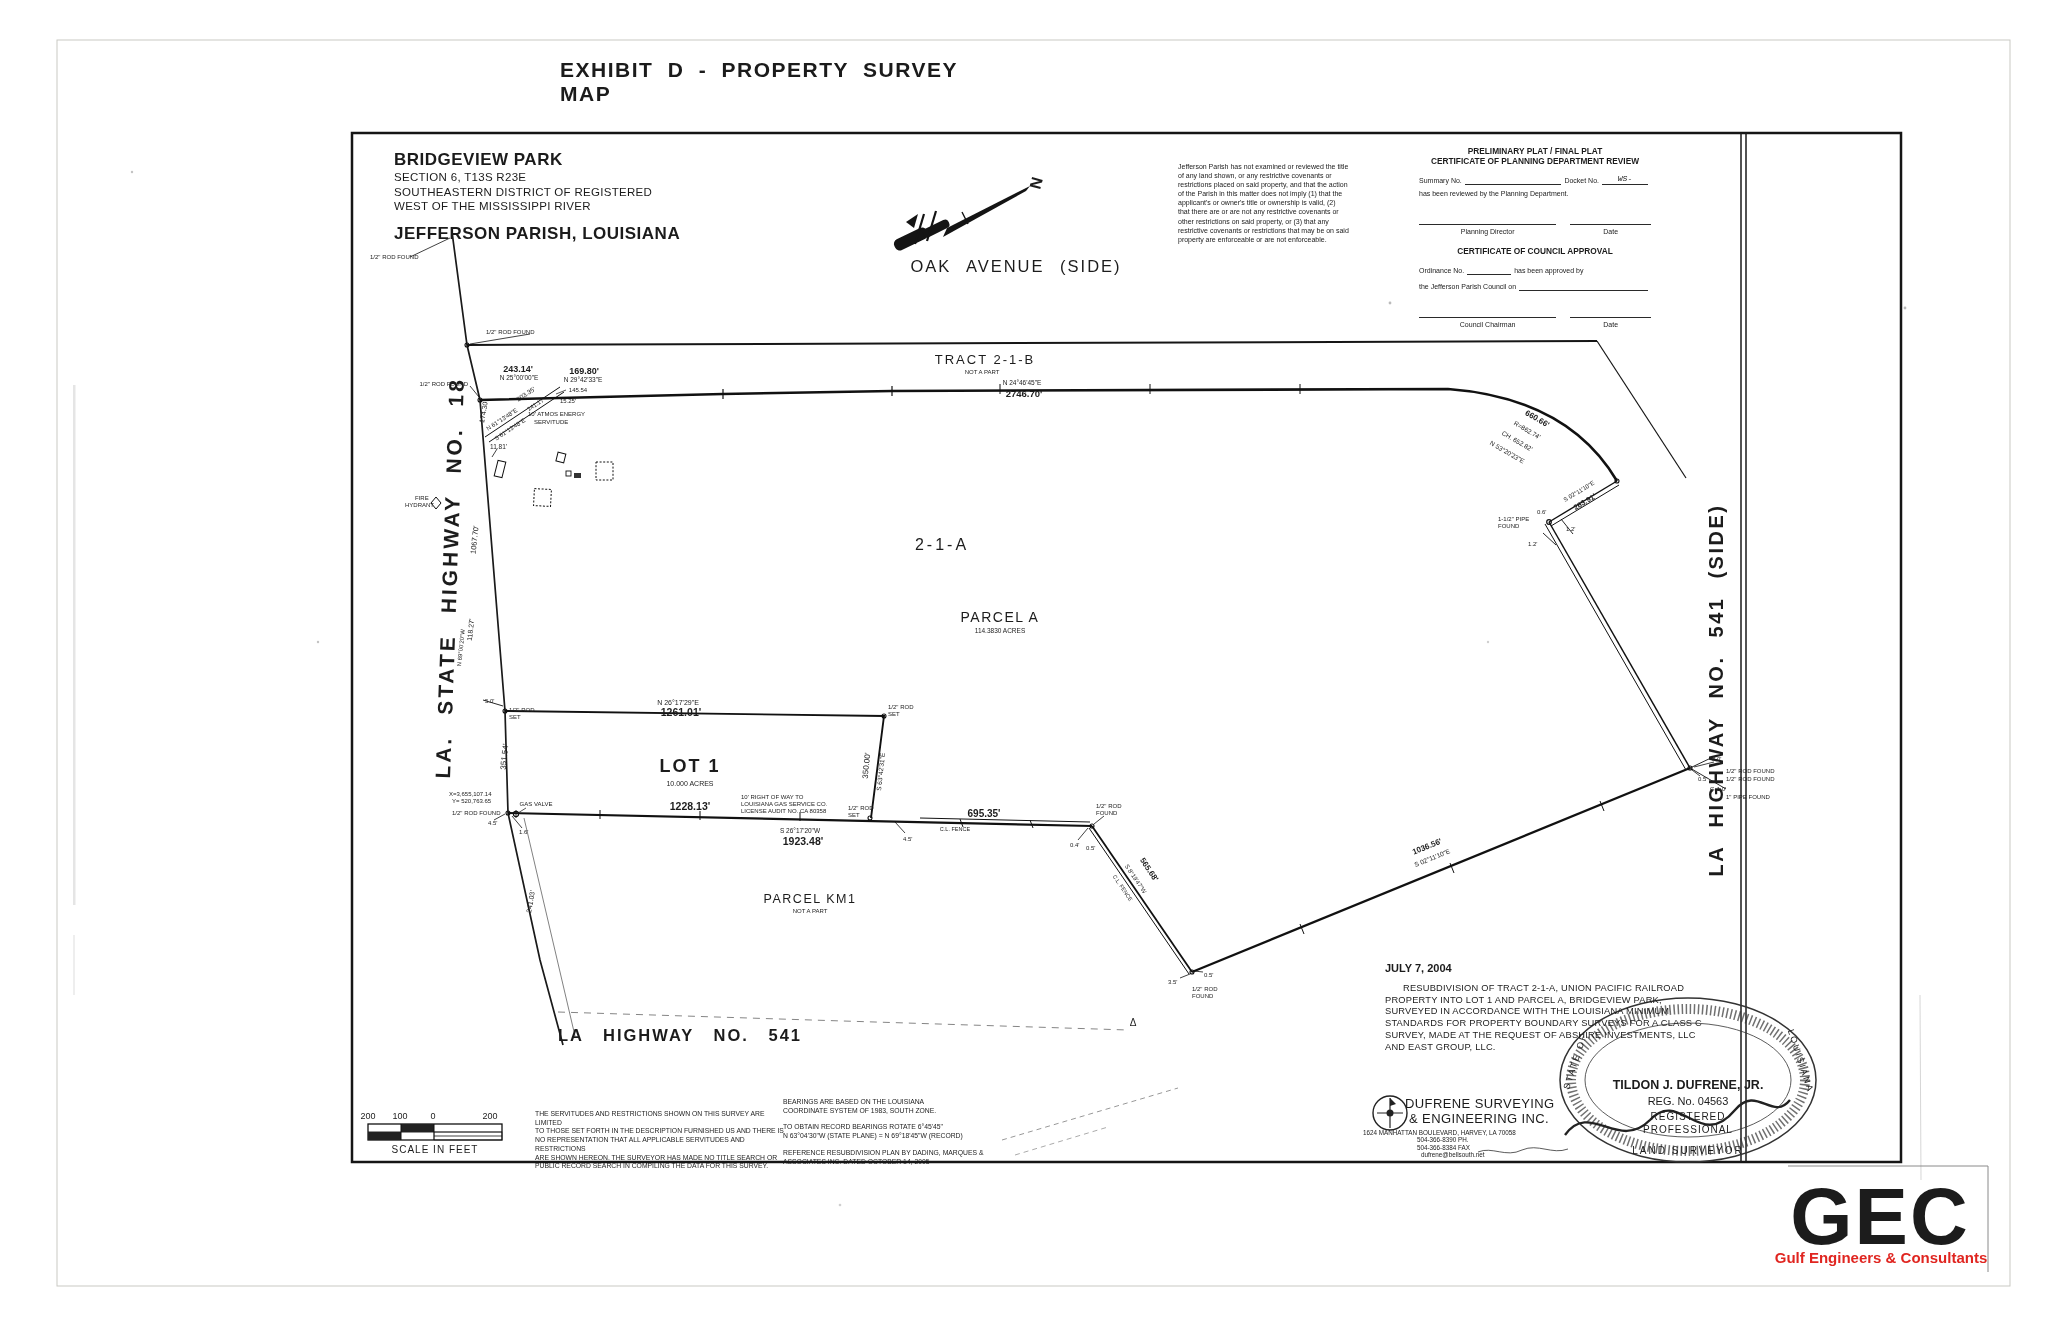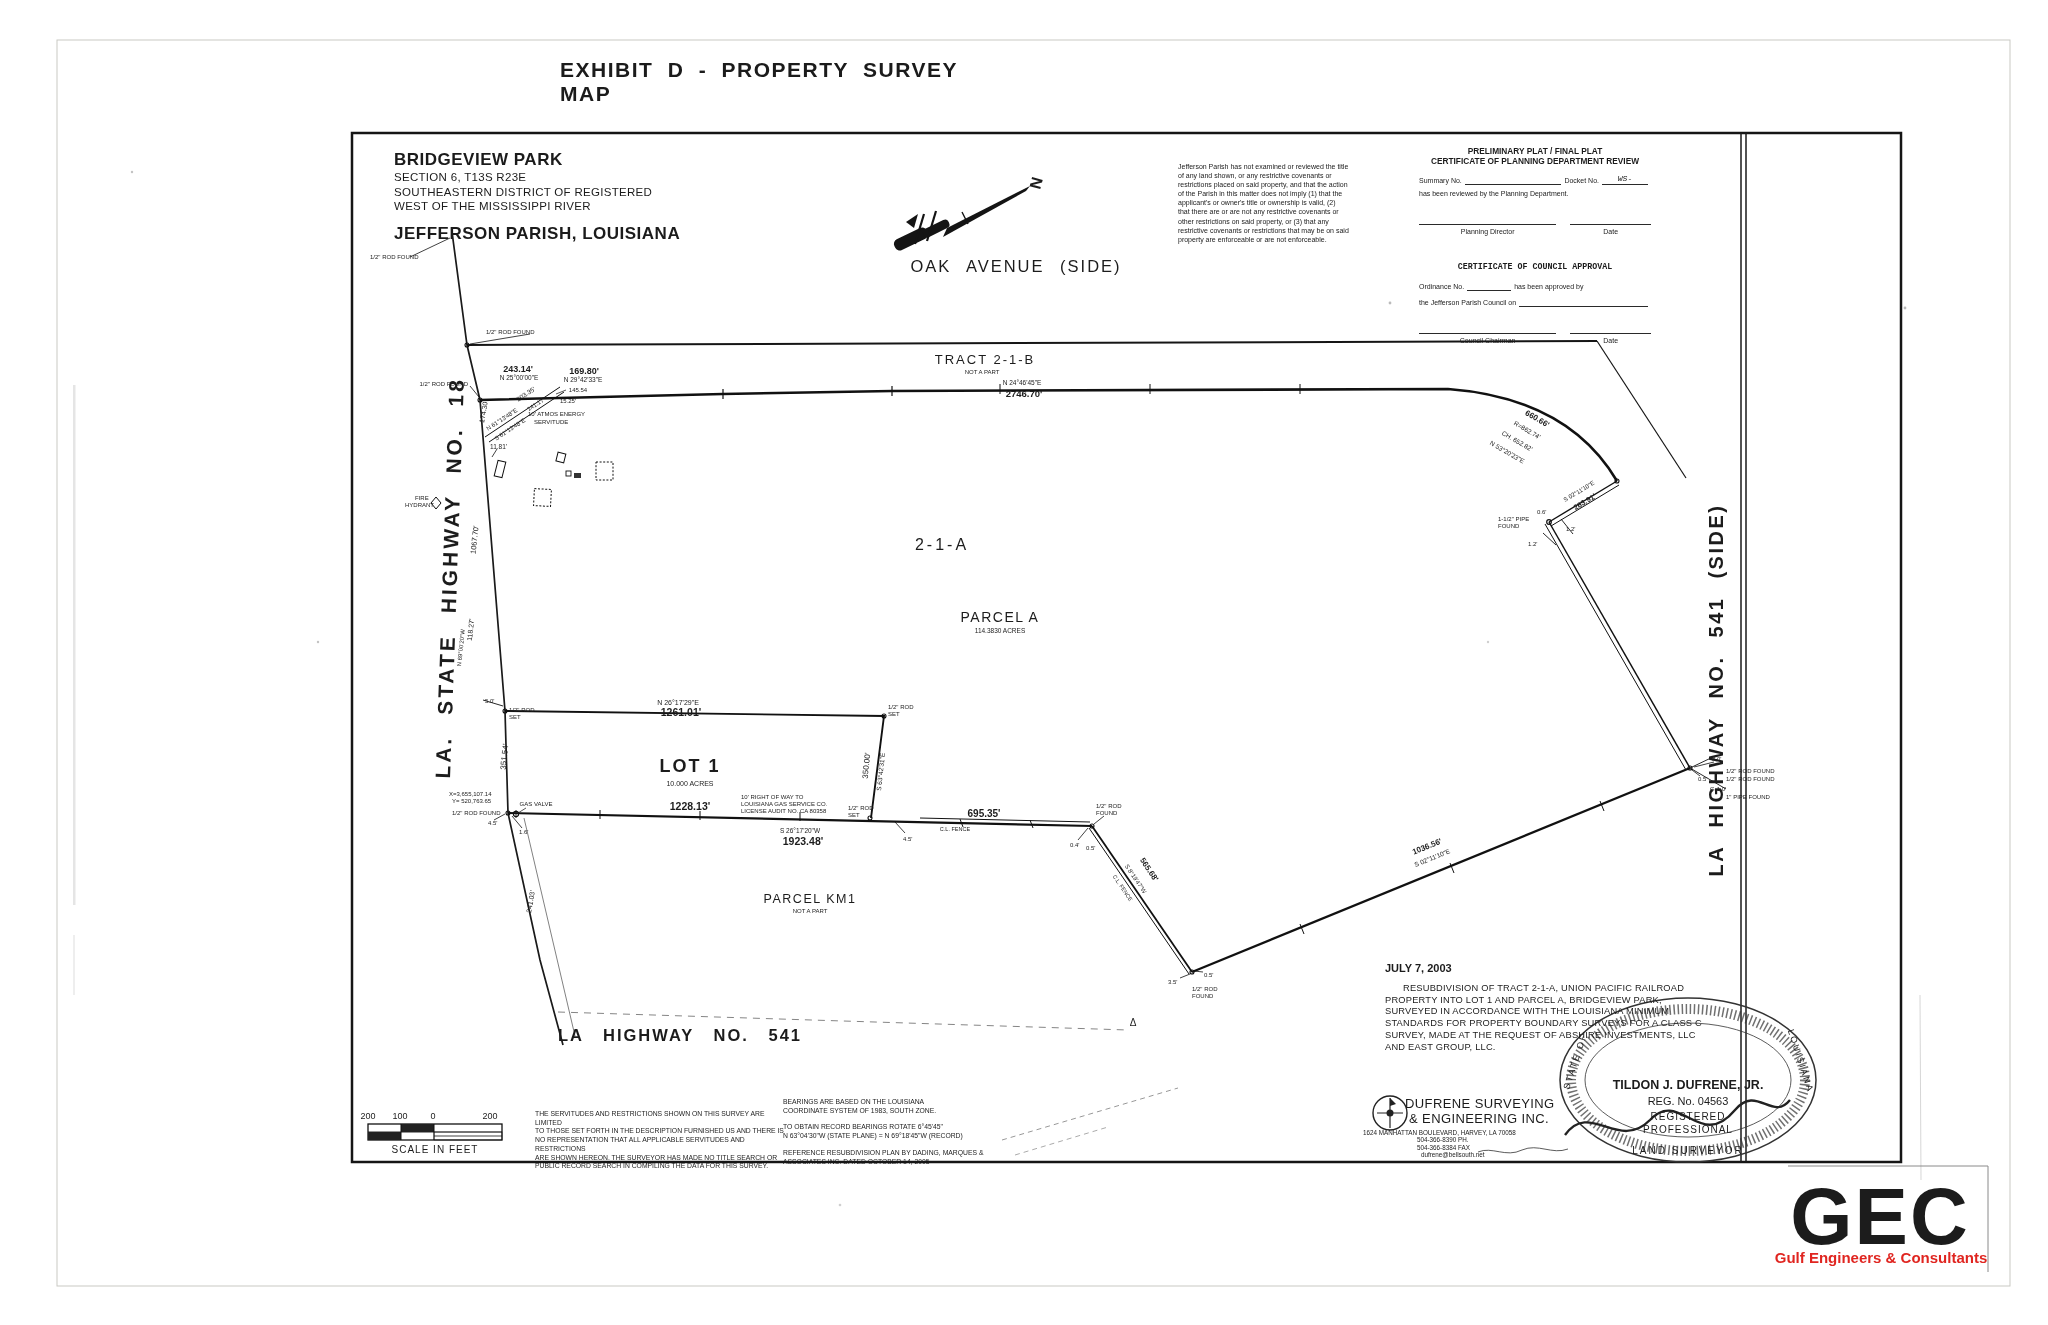--- a/index.html
+++ b/index.html
@@ -387,21 +387,21 @@
     <div class="row" style="margin-top:16px;">
       <span class="ul" style="flex:1.7;margin:0;"></span>
       <span style="width:14px;"></span>
       <span class="ul" style="flex:1;margin:0;"></span>
     </div>
     <div class="lblrow">
       <span style="flex:1.7;text-align:center;">Planning Director</span>
       <span style="width:14px;"></span>
       <span style="flex:1;text-align:center;">Date</span>
     </div>
-    <div class="h" style="margin-top:26px;font-family:Liberation Mono, monospace;">CERTIFICATE OF COUNCIL APPROVAL</div>
+    <div class="h" style="margin-top:10px;">CERTIFICATE OF COUNCIL APPROVAL</div>
     <div class="row" style="margin-top:8px;">
       <span>Ordinance No.</span>
       <span class="ul" style="width:44px;"></span>
       <span>has been approved by</span>
     </div>
     <div class="row" style="margin-top:5px;">
       <span>the Jefferson Parish Council on</span>
       <span class="ul" style="flex:1;"></span>
     </div>
     <div class="row" style="margin-top:16px;">
@@ -429,21 +429,21 @@
   <div class="abs note" style="left:783px;top:1098px;width:230px;">
     <div>BEARINGS ARE BASED ON THE LOUISIANA</div>
     <div>COORDINATE SYSTEM OF 1983, SOUTH ZONE.</div>
     <div style="margin-top:8px;">TO OBTAIN RECORD BEARINGS ROTATE 6°45'45"</div>
     <div>N 63°04'30"W (STATE PLANE) = N 69°18'45"W (RECORD)</div>
     <div style="margin-top:8px;">REFERENCE RESUBDIVISION PLAN BY DADING, MARQUES &amp;</div>
     <div>ASSOCIATES INC. DATED OCTOBER 14, 2005</div>
   </div>
 
   <div class="abs" style="left:1385px;top:962px;width:400px;">
-    <div style="font-size:11px;font-weight:bold;margin-bottom:9px;">JULY 7, 2003</div>
+    <div style="font-size:11px;font-weight:bold;margin-bottom:9px;">JULY 7, 2004</div>
     <div class="certif-l" style="text-indent:18px;">RESUBDIVISION OF TRACT 2-1-A, UNION PACIFIC RAILROAD</div>
     <div class="certif-l">PROPERTY INTO LOT 1 AND PARCEL A, BRIDGEVIEW PARK,</div>
     <div class="certif-l">SURVEYED IN ACCORDANCE WITH THE LOUISIANA MINIMUM</div>
     <div class="certif-l">STANDARDS FOR PROPERTY BOUNDARY SURVEYS FOR A CLASS C</div>
     <div class="certif-l">SURVEY, MADE AT THE REQUEST OF ABSHIRE INVESTMENTS, LLC</div>
     <div class="certif-l">AND EAST GROUP, LLC.</div>
   </div>
 
   <div class="abs" style="left:1363px;top:1096px;width:210px;">
     <div class="firm1" style="margin-left:42px;">DUFRENE SURVEYING</div>

